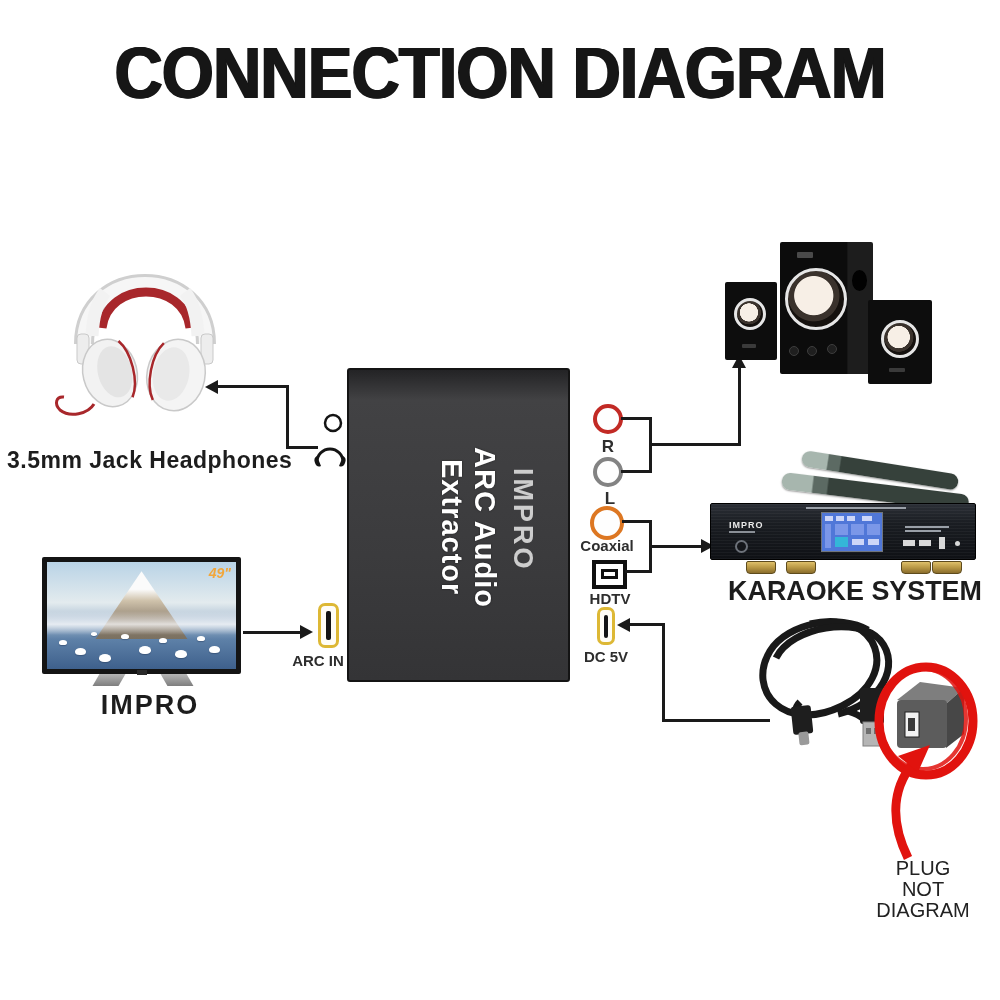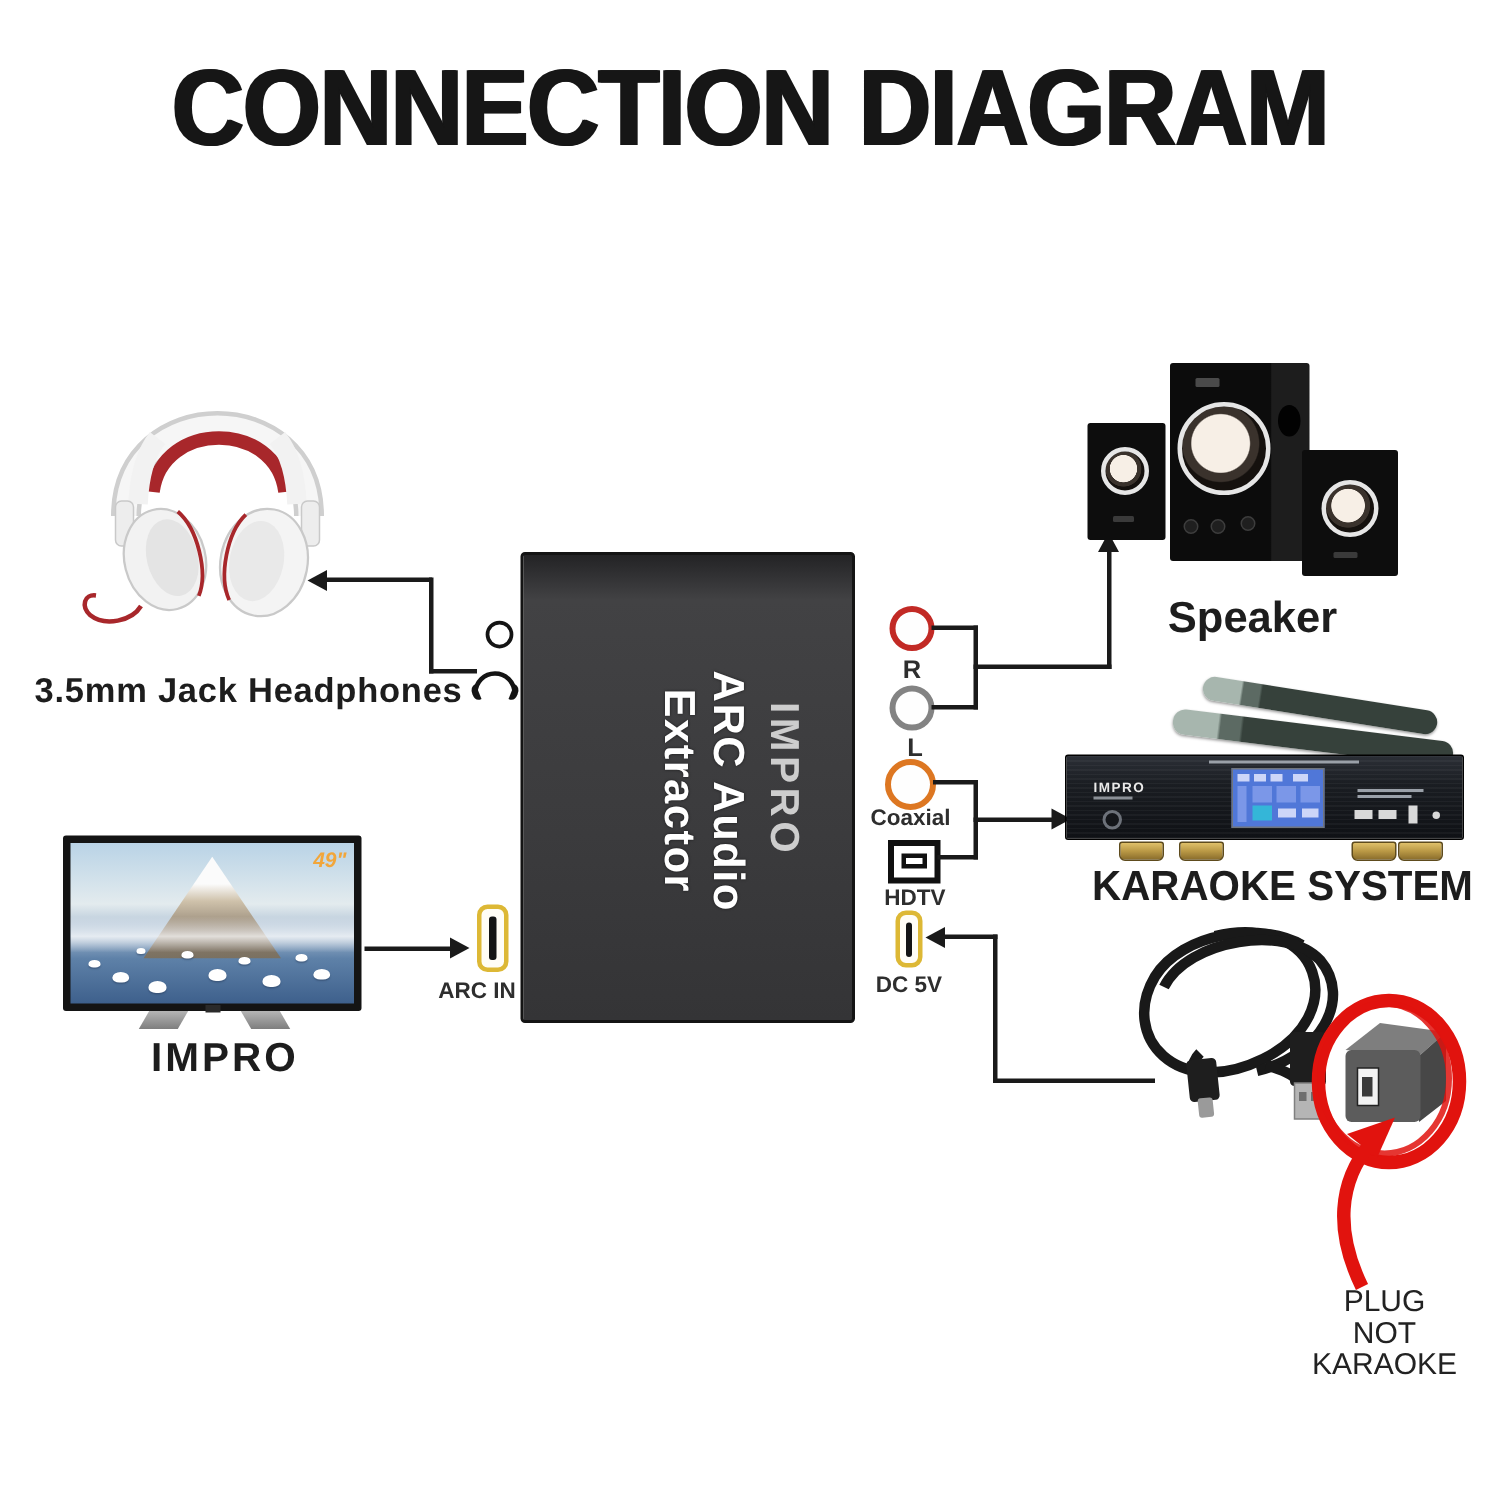--- a/index.html
+++ b/index.html
@@ -110,21 +110,21 @@
       <ellipse cx="63" cy="133" rx="17" ry="26" fill="#e4e4e4"></ellipse>
       <path d="M74,104 C84,118 84,148 74,162" fill="none" stroke="#a8272b" stroke-width="2.5"></path>
     </g>
     <g transform="rotate(11 124 135)">
       <ellipse cx="124" cy="135" rx="29" ry="36" fill="#f4f4f4" stroke="#c9c9c9" stroke-width="1.5"></ellipse>
       <ellipse cx="119" cy="135" rx="18" ry="27" fill="#e9e9e9"></ellipse>
       <path d="M106,106 C96,120 96,150 106,164" fill="none" stroke="#a8272b" stroke-width="2.5"></path>
     </g>
     <path d="M42,164 C36,174 18,178 8,170 C2,164 4,156 12,157" fill="none" stroke="#a8272b" stroke-width="3"></path>
   </svg>
-  <div class="lbl" style="left:23px;top:447px;width:296px;font-size:23px;letter-spacing:.5px;">3.5mm Jack Headphones</div>
+  <div class="lbl" style="left:7px;top:447px;width:296px;font-size:23px;letter-spacing:.5px;">3.5mm Jack Headphones</div>
 
   <div class="tv">
     <div class="bezel"></div>
     <div class="screen">
       <div class="mtn"></div>
       <div class="haze"></div>
       <span class="swan" style="left:12px;top:78px;"></span>
       <span class="swan" style="left:28px;top:86px;width:11px;height:7px;"></span>
       <span class="swan" style="left:52px;top:92px;width:12px;height:8px;"></span>
       <span class="swan" style="left:74px;top:72px;"></span>
@@ -212,21 +212,20 @@
     <div class="knob" style="left:86px;top:114px;"></div>
     <div class="knob" style="left:104px;top:114px;"></div>
     <div class="knob" style="left:124px;top:112px;"></div>
     <div class="box" style="left:22px;top:50px;width:52px;height:78px;"></div>
     <div class="drv" style="left:31px;top:66px;width:32px;height:32px;"></div>
     <div class="logo" style="left:39px;top:112px;background:#3a3a3a;width:14px;height:4px;"></div>
     <div class="box" style="left:165px;top:68px;width:64px;height:84px;"></div>
     <div class="drv" style="left:178px;top:88px;width:38px;height:38px;"></div>
     <div class="logo" style="left:186px;top:136px;background:#3a3a3a;width:16px;height:4px;"></div>
   </div>
-  <div class="lbl" style="left:770px;top:396px;width:130px;text-align:center;font-size:29px;">Speaker</div>
 
   <div class="kar">
     <div class="mic" style="left:84px;top:28px;width:188px;height:17px;transform:rotate(7deg);transform-origin:left center;"></div>
     <div class="mic" style="left:104px;top:6px;width:158px;transform:rotate(9deg);transform-origin:left center;"></div>
     <div class="panel">
       <div class="brand">IMPRO</div>
       <div class="brand-sub"></div>
       <div class="knob"></div>
       <div class="tinytxt" style="left:95px;top:3px;width:100px;"></div>
       <div class="screen">
@@ -287,16 +286,16 @@
     <g>
       <path d="M168,252 C150,215 152,182 174,156" fill="none" stroke="#e1130e" stroke-width="9"></path>
       <polygon points="190,139 158,150 178,166" fill="#e1130e"></polygon>
     </g>
   </svg>
 
 
   <div class="plug-note">
     <div>PLUG</div>
     <div>NOT</div>
-    <div>KARAOKE</div>
+    <div>DIAGRAM</div>
   </div>
 
 </div>
 
 </body></html>

